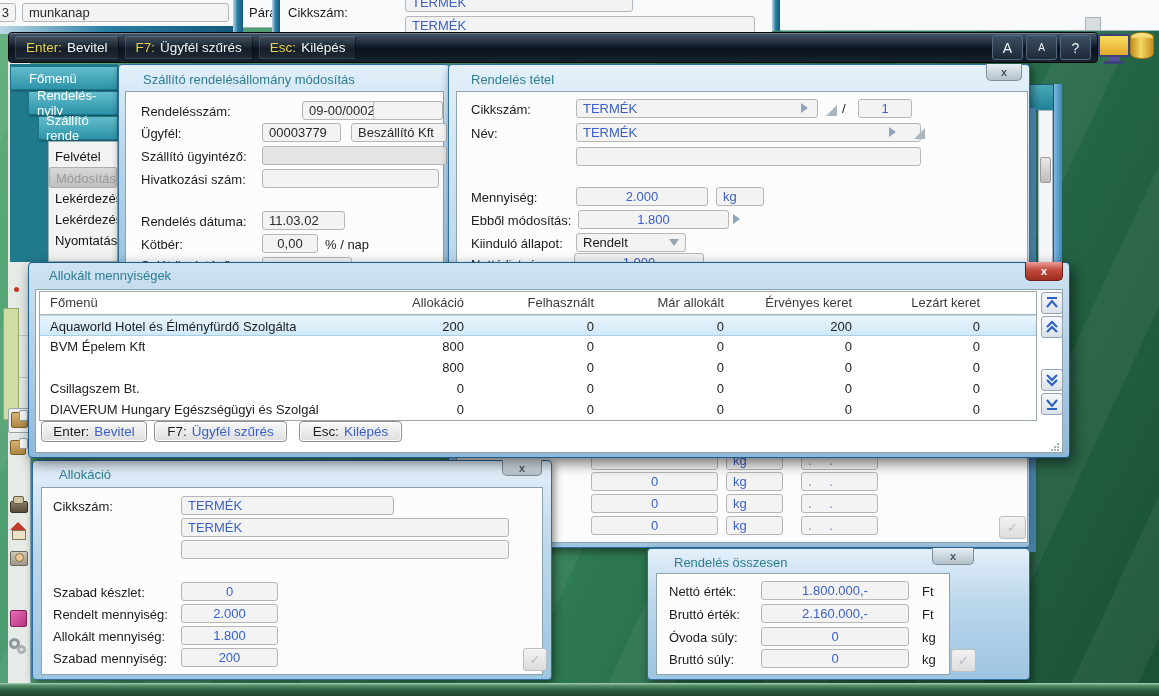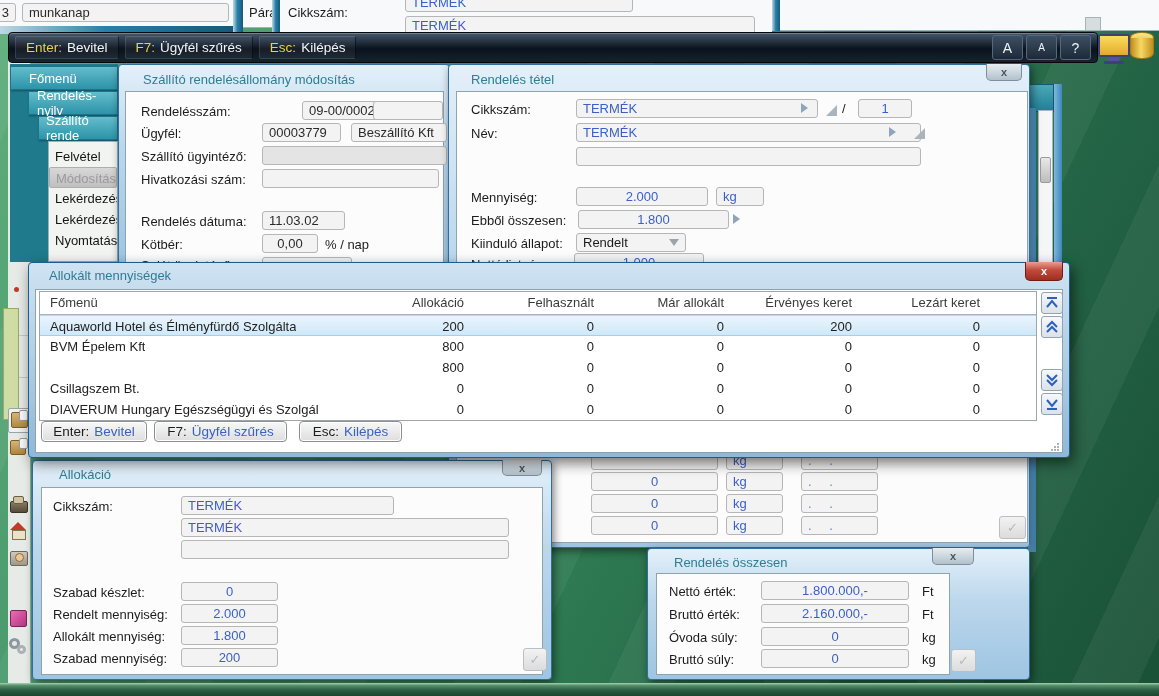--- a/index.html
+++ b/index.html
@@ -213,21 +213,21 @@
     <span class="lbl" style="left:393px;top:36px;">/</span>
     <div class="fld center" style="left:409px;top:34px;width:54px;">1</div>
     <span class="lbl" style="left:22px;top:61px;">Név:</span>
     <div class="fld" style="left:127px;top:58px;width:345px;">TERMÉK</div>
     <span class="arr-r" style="left:440px;top:62px;"></span>
     <span class="corner" style="left:465px;top:63px;"></span>
     <div class="fld" style="left:127px;top:82px;width:345px;"></div>
     <span class="lbl" style="left:22px;top:125px;">Mennyiség:</span>
     <div class="fld center" style="left:127px;top:122px;width:132px;">2.000</div>
     <div class="fld" style="left:267px;top:122px;width:48px;">kg</div>
-    <span class="lbl" style="left:22px;top:148px;">Ebből összesen:</span>
+    <span class="lbl" style="left:22px;top:148px;">Ebből módosítás:</span>
     <div class="fld center" style="left:129px;top:145px;width:151px;">1.800</div>
     <span class="arr-r" style="left:284px;top:149px;"></span>
     <span class="lbl" style="left:22px;top:171px;">Kiinduló állapot:</span>
     <div class="fld" style="left:127px;top:168px;width:110px;color:#1a1a1a;">Rendelt</div>
     <span class="arr-d" style="left:220px;top:174px;"></span>
     <span class="lbl" style="left:22px;top:192px;">Nettó listaár:</span>
     <div class="fld center" style="left:125px;top:188px;width:130px;">1.000</div>
 
     <div class="fld center" style="left:142px;top:386px;width:127px;"></div>
     <div class="fld" style="left:277px;top:386px;width:57px;">kg</div>

